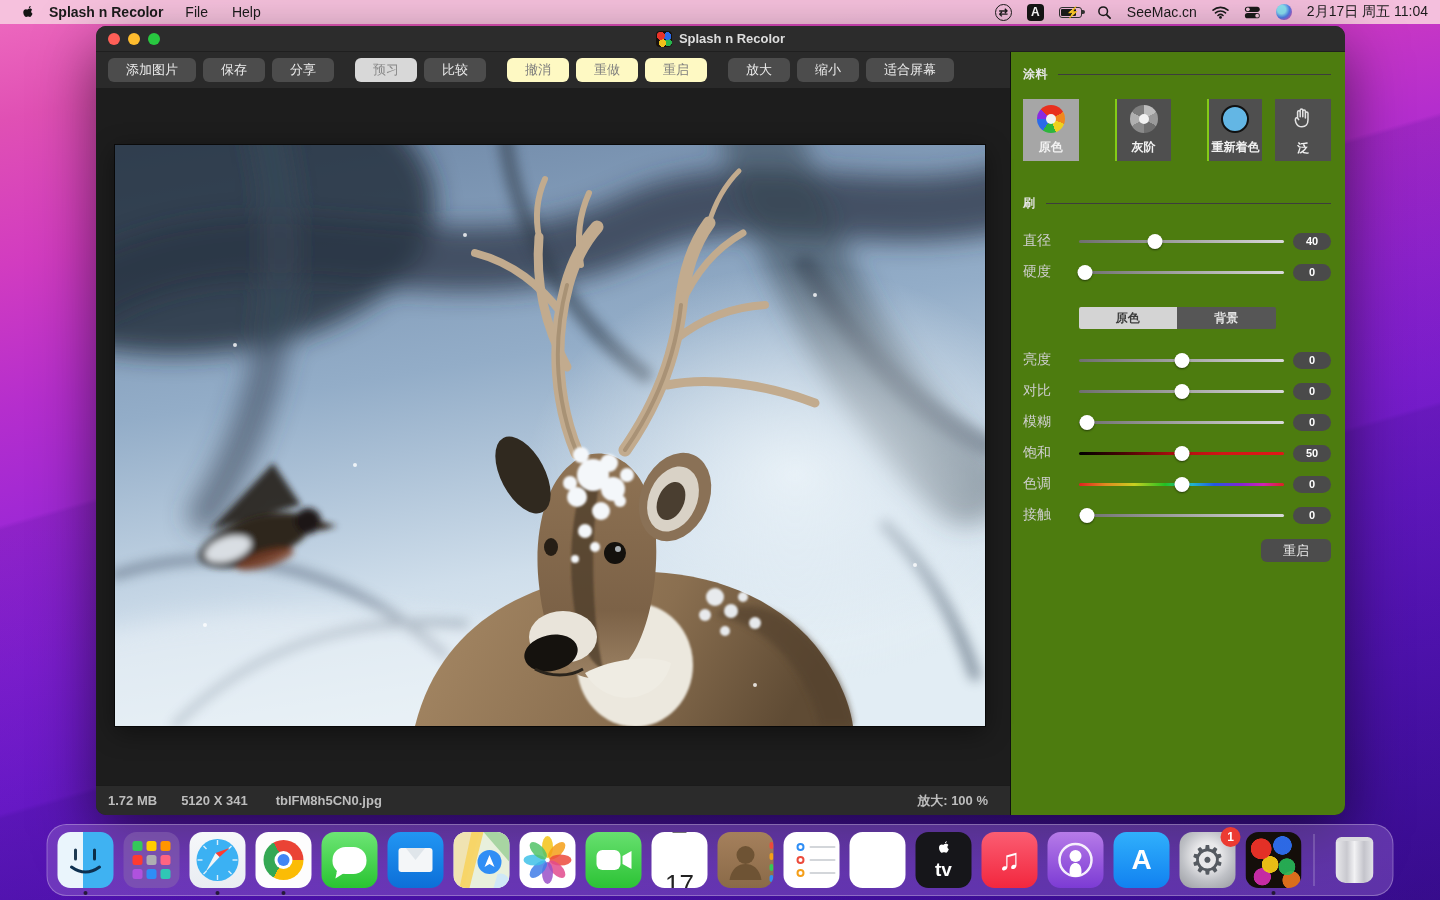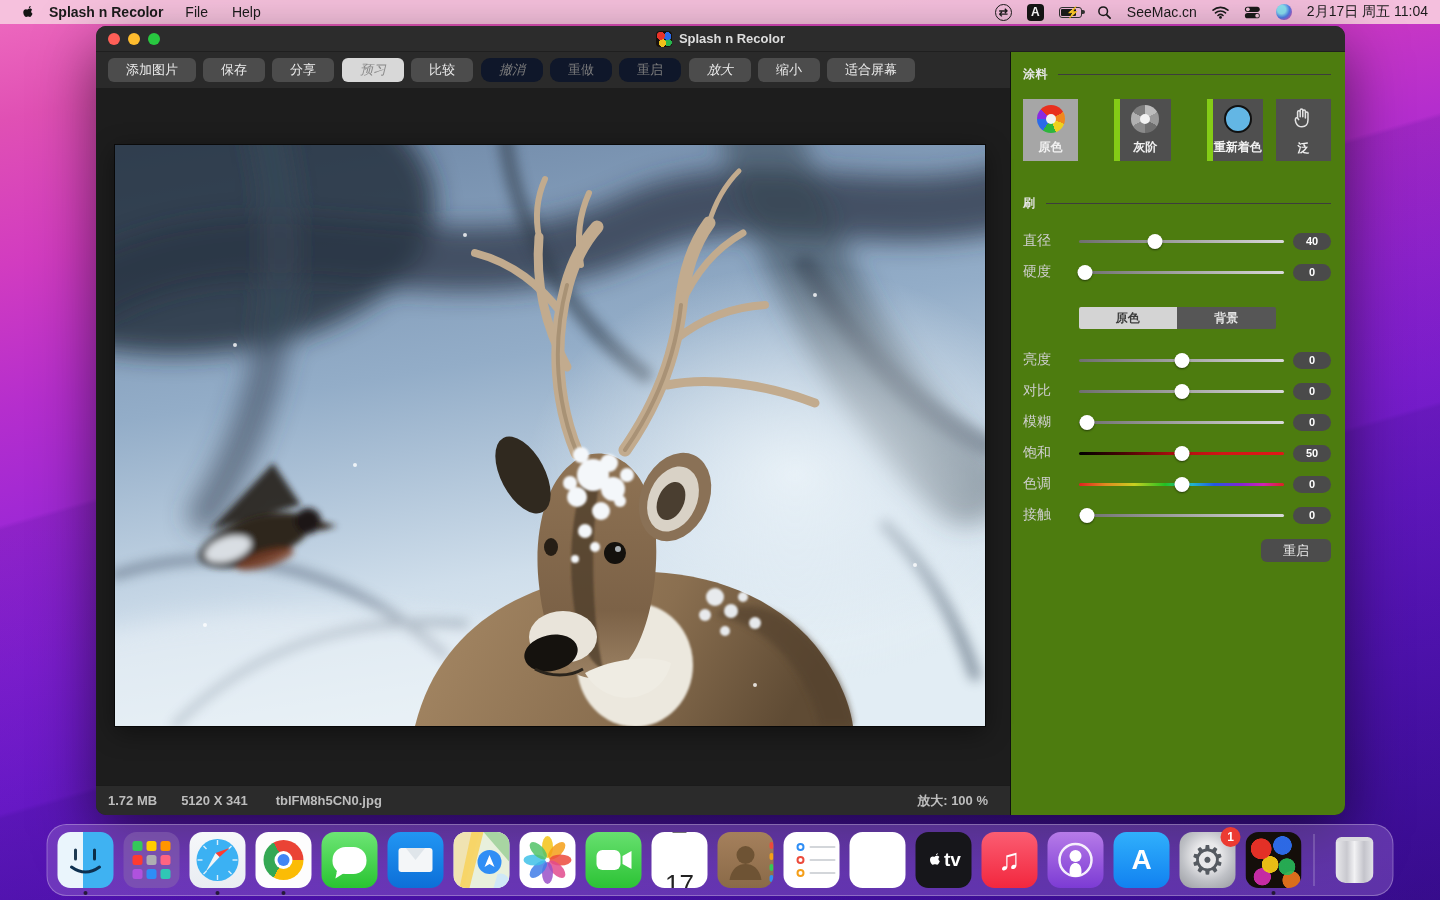--- a/index.html
+++ b/index.html
@@ -54,22 +54,22 @@
   .win-body{ flex:1; display:flex; }
   .left-col{ width:914px; display:flex; flex-direction:column; }
   
   .toolbar{ height:36px; background:#2a2a2a; display:flex; align-items:center; padding:0 12px; gap:7px; flex:0 0 36px;}
   .tb-btn{
     height:24px; padding:0 18px; border:none; border-radius:6px;
     background:#4c4c4c; color:#ececec; font-size:13px; font-family:inherit; cursor:default;
     display:flex; align-items:center; justify-content:center; white-space:nowrap;
   }
   .tb-btn.active{ background:#d8d8d8; color:#8a8a8a; }
-  .tb-btn.disabled{ background:#0f172a; color:#7d7d7d;border-radius:9px; }
-  .grp-gap{ margin-left:1px;font-style:italic; }
+  .tb-btn.disabled{ background:#fef9c3; color:#7d7d7d; }
+  .grp-gap{ margin-left:14px; }
   
   .canvas{ flex:1; background:#1d1d1d; position:relative; }
   .photo{
     position:absolute; left:19px; top:57px; width:870px; height:581px;
     box-shadow:0 0 0 1px rgba(0,0,0,0.6), 0 6px 24px rgba(0,0,0,0.45);
     overflow:hidden;
   }
   .photo svg{ display:block; }
   
   .statusbar{
@@ -86,21 +86,21 @@
     padding:10px 14px 0 12px; color:#d8d8d8; display:flex; flex-direction:column;
   }
   .sec-head{ display:flex; align-items:center; gap:10px; margin-top:4px;}
   .sec-head .t{ font-size:12px; font-weight:bold; color:#e6e6e6; letter-spacing:0.5px;}
   .sec-head .line{ flex:1; height:1px; background:#3d3d3d; }
   .tools{ display:flex; margin-top:16px; }
   .tool-btn{
     width:71px; height:62px; background:#4f4f4f; display:flex; flex-direction:column;
     align-items:center; justify-content:center; gap:6px; cursor:default;
   }
-  .tool-btn + .tool-btn{ border-left:6px solid #84cc16;margin-left:36px; }
+  .tool-btn + .tool-btn{ border-left:2px solid #84cc16;margin-left:36px; }
   .tool-btn.selected{ background:#a6a6a6; }
   .tool-btn.pan{ margin-left:13px; border-left:none; }
   .tool-label{ font-size:12px; font-weight:bold; color:#f2f2f2; }
   .wheel{ width:28px; height:28px; border-radius:50%; position:relative;
     background:conic-gradient(#e8301e 0 60deg,#f0881e 60deg 110deg,#efd11e 110deg 160deg,#2eb53c 160deg 215deg,#2a6be8 215deg 270deg,#8a2ae0 270deg 315deg,#e8301e 315deg 360deg); }
   .wheel:after{ content:""; position:absolute; left:9px; top:9px; width:10px; height:10px; border-radius:50%; background:#f2f2f2; }
   .wheel.gray{ background:conic-gradient(#bdbdbd 0 60deg,#9a9a9a 60deg 120deg,#6f6f6f 120deg 180deg,#8a8a8a 180deg 240deg,#b0b0b0 240deg 300deg,#7d7d7d 300deg 360deg); }
   .bluecircle{ width:28px; height:28px; border-radius:50%; background:#63b6e4; border:2px solid #111; }
   .hand-ico{ width:30px; height:30px; display:flex; align-items:center; justify-content:center; }
   
@@ -125,21 +125,21 @@
   .panel-reset{ margin:15px 0 0 auto; width:70px; height:23px; background:#4c4c4c; border:none;
     border-radius:6px; color:#ececec; font-size:13px; font-family:inherit; }
   .mt-sec{ margin-top:34px; }
   
   .dock{
     position:absolute; left:50%; bottom:4px; transform:translateX(-50%);
     height:72px; display:flex; align-items:center; gap:10px; padding:0 10px;
     background:rgba(158,116,210,0.38); border:1px solid rgba(255,255,255,0.28); border-radius:20px;
   }
   .dock-item{ position:relative; width:56px; height:56px; }
-  .dk{ width:56px; height:56px; border-radius:13px; overflow:hidden; position:relative; display:flex; align-items:center; justify-content:center;}
+  .dk{ width:56px; height:56px; border-radius:13px; overflow:hidden; position:relative; display:flex; align-items:center; justify-content:center;flex-direction:column;}
   .run-dot{ position:absolute; left:50%; bottom:-7px; width:4px; height:4px; border-radius:50%; background:rgba(25,20,35,0.85); transform:translateX(-50%);}
   .badge{ position:absolute; top:-5px; right:-5px; width:20px; height:20px; border-radius:50%; background:#ec3b32;
     color:#fff; font-size:12px; font-weight:bold; display:flex; align-items:center; justify-content:center; }
   .dock-divider{ width:1px; height:52px; background:rgba(255,255,255,0.35); margin:0 2px; }
   
   .ic-finder{ background:linear-gradient(90deg,#eaf5fc 0 46%,#3fb2f2 46% 100%); }
   .ic-launchpad{ background:rgba(135,100,175,0.55); }
   .lp-grid{ display:grid; grid-template-columns:repeat(3,10px); grid-template-rows:repeat(3,10px); gap:4px; }
   .lp-grid span{ border-radius:2.5px; }
   .ic-safari{ background:linear-gradient(180deg,#f6f8fa,#e9edf2); }

